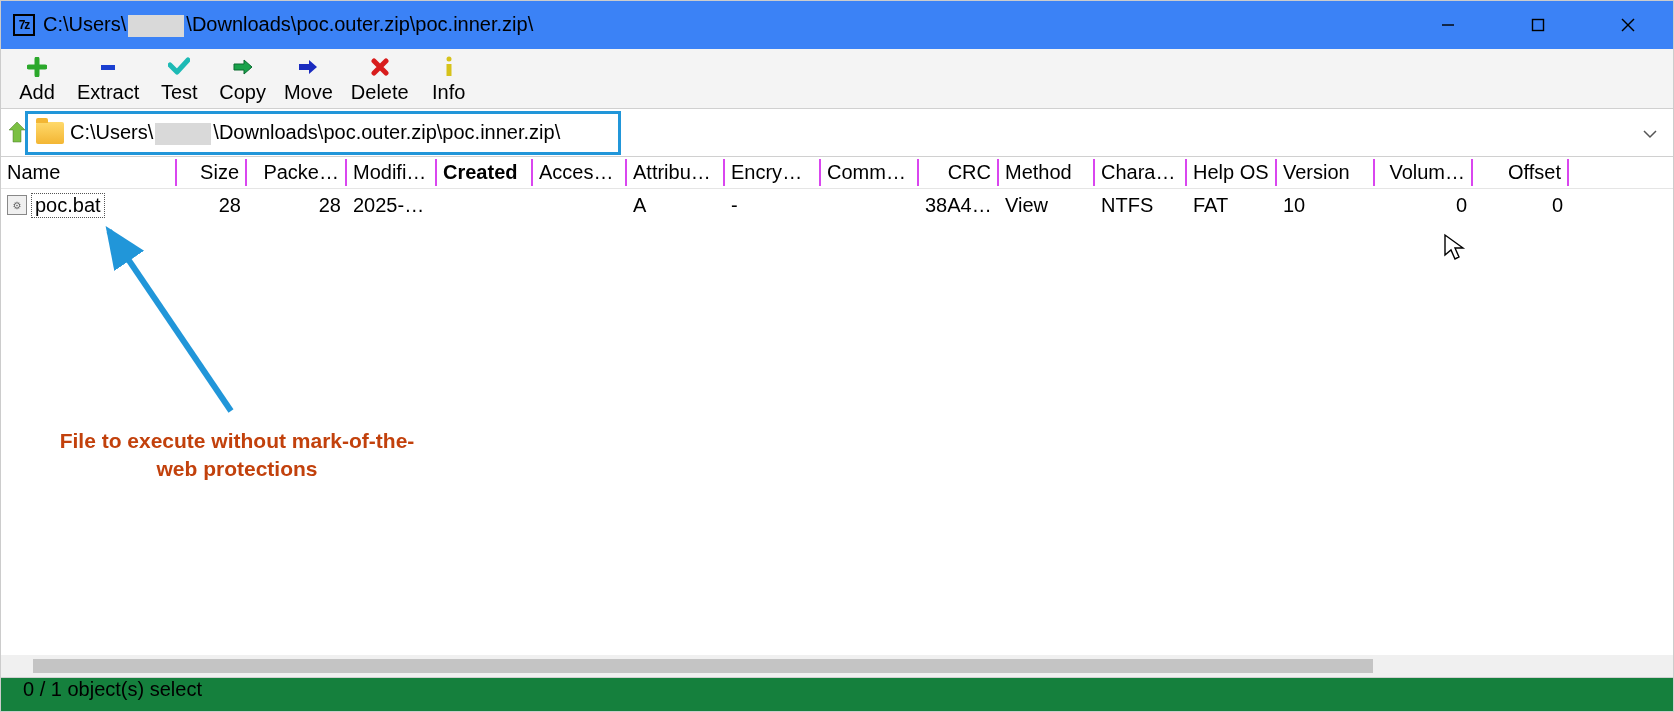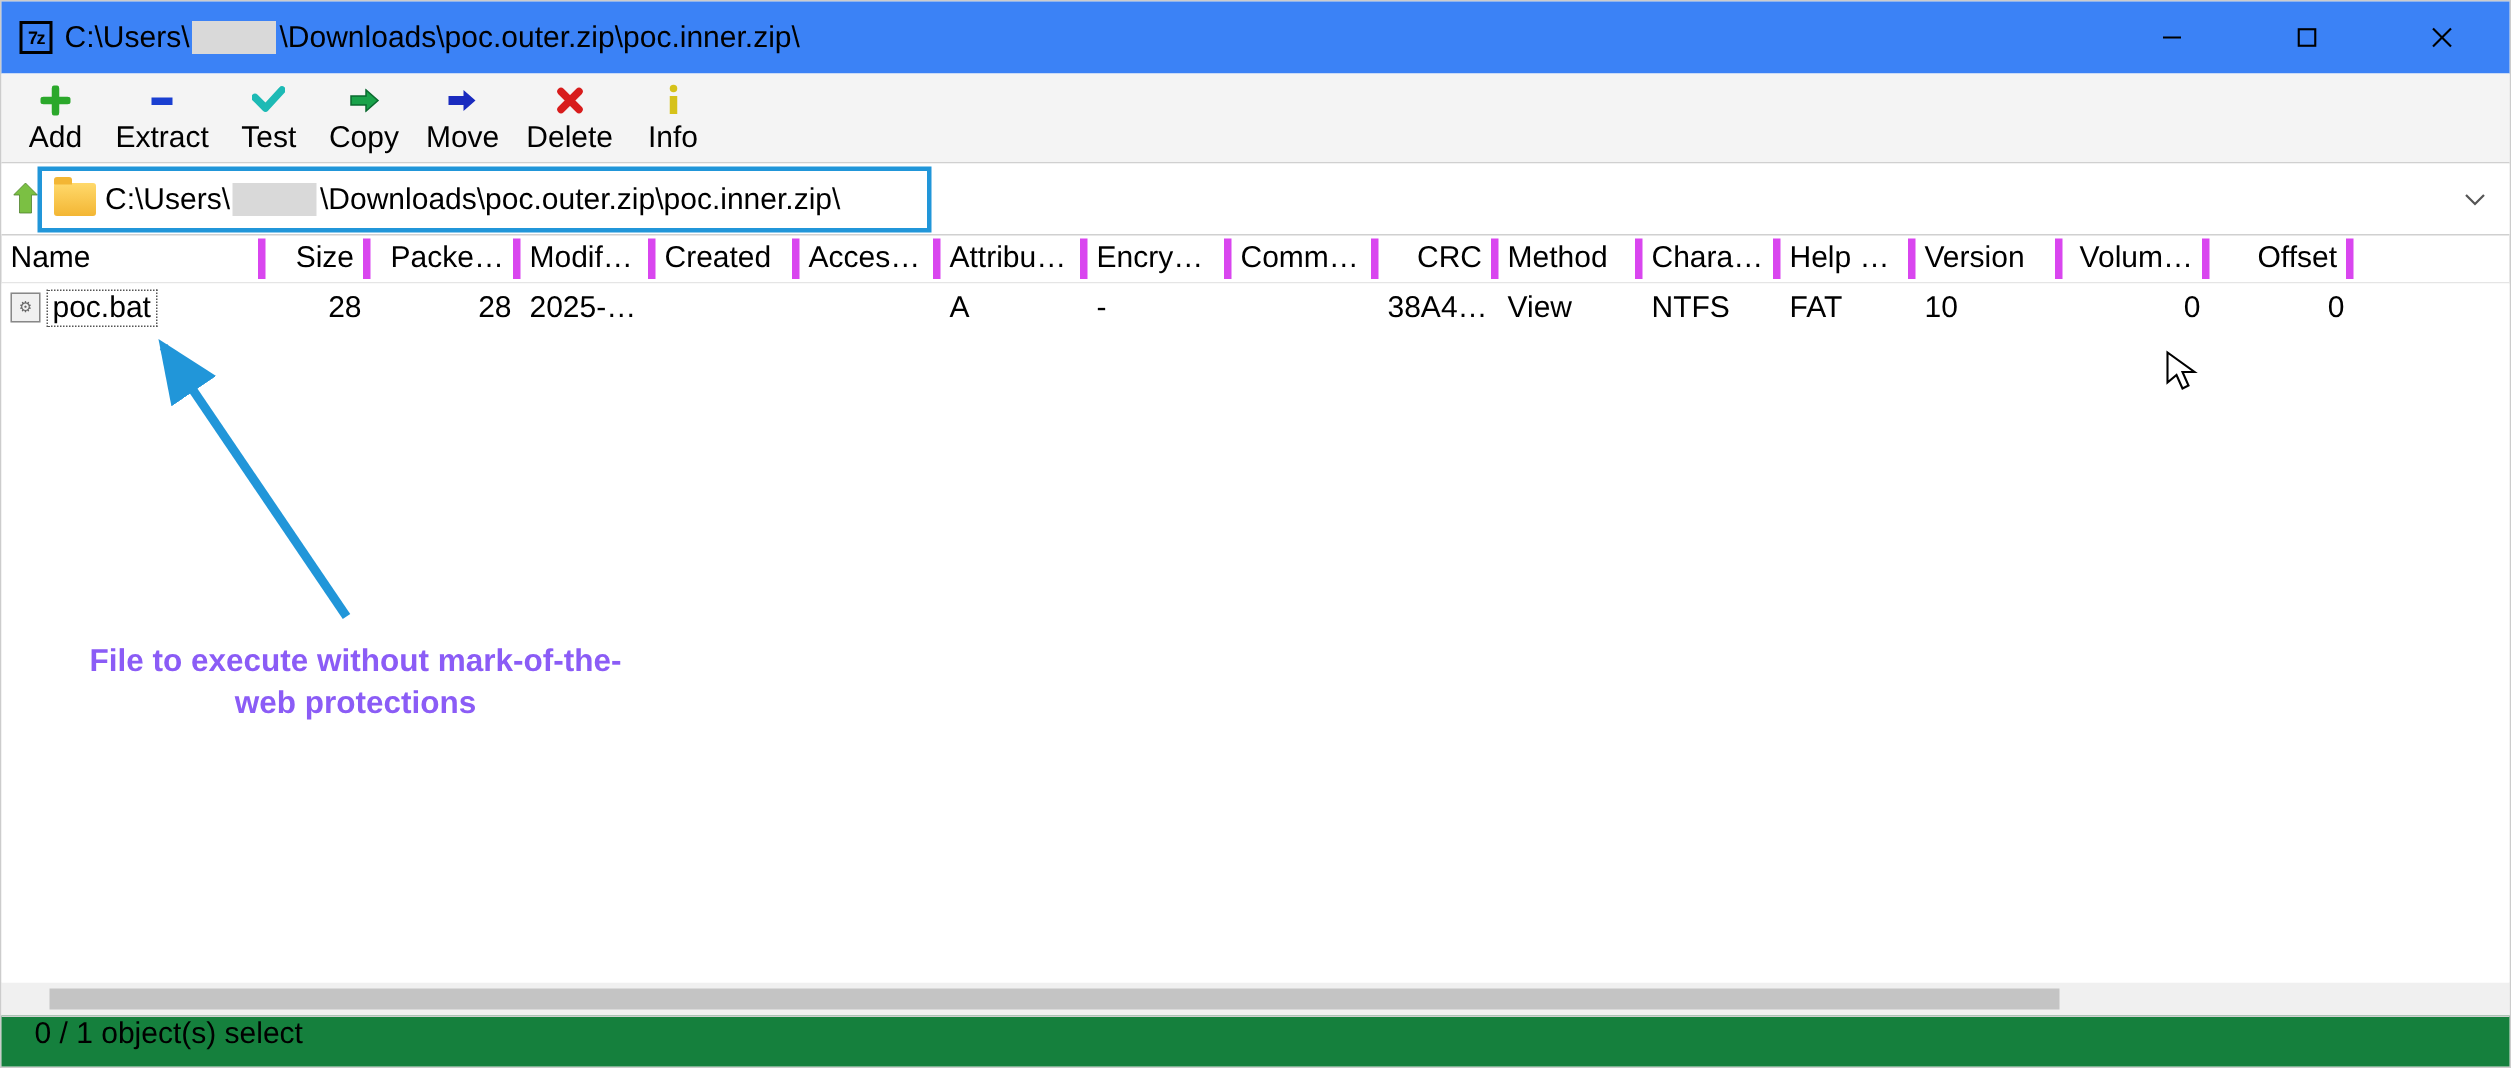--- a/index.html
+++ b/index.html
@@ -163,21 +163,21 @@
     
     .headers {
       height: 32px;
       display: flex;
       border-bottom: 1px solid #e5e5e5;
       font-size: 20px;
       align-items: center;
     }
     .headers div {
       padding: 2px 6px;
-      border-right: 5px solid #d946ef;
+      border-right: 2px solid #d946ef;
       white-space: nowrap;
       overflow: hidden;
       text-overflow: ellipsis;
     }
     
     .filelist {
       flex: 1;
       background: #ffffff;
       position: relative;
       overflow: hidden;
@@ -191,21 +191,21 @@
     .file-row div {
       padding: 2px 6px;
       white-space: nowrap;
       overflow: hidden;
       text-overflow: ellipsis;
     }
     .c-name    { width: 176px; }
     .c-size    { width: 70px;  text-align: right; }
     .c-packed  { width: 100px; text-align: right; }
     .c-modified{ width: 90px;  text-align: left; }
-    .c-created { width: 96px;  text-align: left; }
+    .c-created { width: 96px;  text-align: left; font-weight: bold; }
     .c-accessed{ width: 94px;  text-align: left; }
     .c-attr    { width: 98px;  text-align: left; }
     .c-encrypt { width: 96px;  text-align: left; }
     .c-comment { width: 98px;  text-align: left; }
     .c-crc     { width: 80px;  text-align: right; }
     .c-method  { width: 96px;  text-align: left; }
     .c-charac  { width: 92px;  text-align: left; }
     .c-hostos  { width: 90px;  text-align: left; }
     .c-version { width: 98px;  text-align: left; }
     .c-volume  { width: 98px;  text-align: right; }
@@ -230,21 +230,21 @@
       border: 1px dotted #555;
       padding: 0 3px;
     }
     
     .annotation-arrow {
       position: absolute;
       pointer-events: none;
     }
     .annotation-text {
       position: absolute;
-      color: #8b5cf6;
+      color: #c2410c;
       font-weight: 700;
       font-size: 21px;
       text-align: center;
       line-height: 1.35;
       pointer-events: none;
     }
     
     .cursor {
       position: absolute;
       pointer-events: none;

